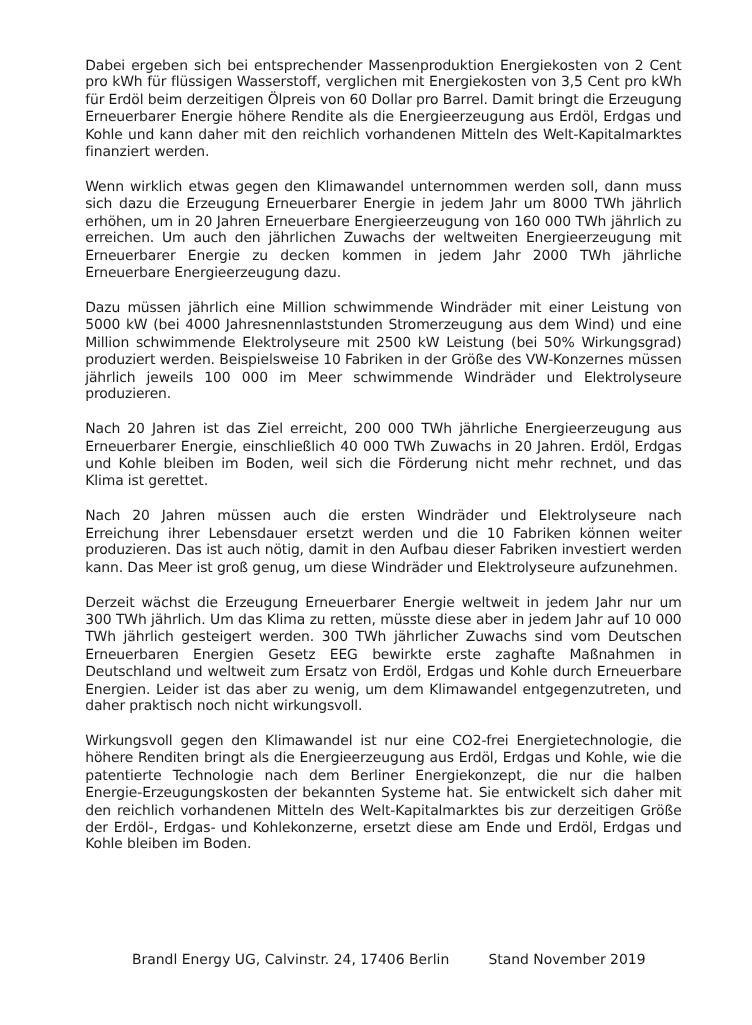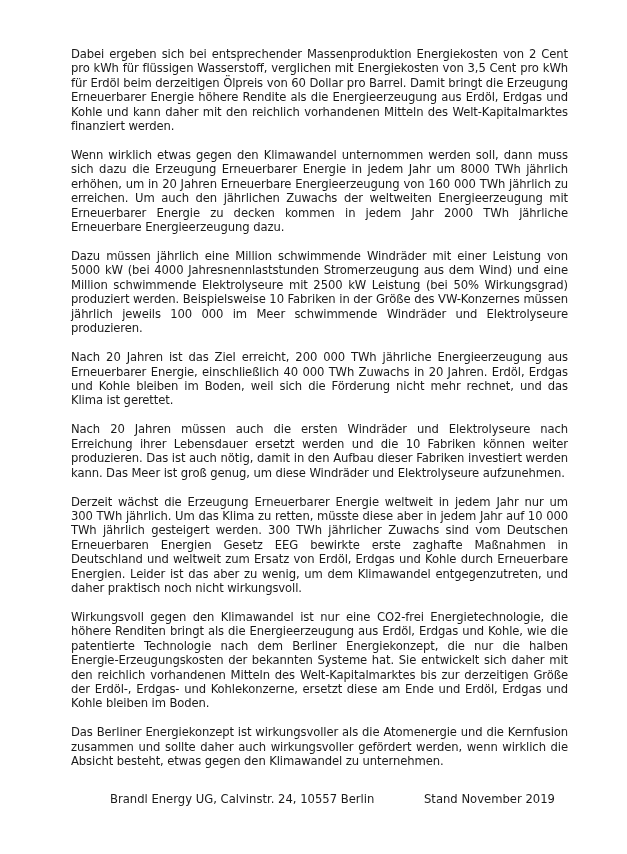--- a/index.html
+++ b/index.html
@@ -24,32 +24,31 @@
     left: 71px;
     top: 792px;
     width: 497px;
     font-family: "DejaVu Sans", sans-serif;
     font-size: 11.6px;
     line-height: 14.4px;
     color: #1a1a1a;
     white-space: nowrap;
   }
   .footer .addr { position: absolute; left: 39px; top: 0; }
-  .footer .date { position: absolute; left: 353px; top: 0; }
+  .footer .date { position: absolute; left: 336px; top: 0; }
 </style>
 </head>
 <body>
 
 <div class="page">
   <p class="para">Dabei ergeben sich bei entsprechender Massenproduktion Energiekosten von 2 Cent pro kWh für flüssigen Wasserstoff, verglichen mit Energiekosten von 3,5 Cent pro kWh für Erdöl beim derzeitigen Ölpreis von 60 Dollar pro Barrel. Damit bringt die Erzeugung Erneuerbarer Energie höhere Rendite als die Energieerzeugung aus Erdöl, Erdgas und Kohle und kann daher mit den reichlich vorhandenen Mitteln des Welt-Kapitalmarktes finanziert werden.</p>
   <p class="para">Wenn wirklich etwas gegen den Klimawandel unternommen werden soll, dann muss sich dazu die Erzeugung Erneuerbarer Energie in jedem Jahr um 8000 TWh jährlich erhöhen, um in 20 Jahren Erneuerbare Energieerzeugung von 160 000 TWh jährlich zu erreichen. Um auch den jährlichen Zuwachs der weltweiten Energieerzeugung mit Erneuerbarer Energie zu decken kommen in jedem Jahr 2000 TWh jährliche Erneuerbare Energieerzeugung dazu.</p>
   <p class="para">Dazu müssen jährlich eine Million schwimmende Windräder mit einer Leistung von 5000 kW (bei 4000 Jahresnennlaststunden Stromerzeugung aus dem Wind) und eine Million schwimmende Elektrolyseure mit 2500 kW Leistung (bei 50% Wirkungsgrad) produziert werden. Beispielsweise 10 Fabriken in der Größe des VW-Konzernes müssen jährlich jeweils 100 000 im Meer schwimmende Windräder und Elektrolyseure produzieren.</p>
   <p class="para">Nach 20 Jahren ist das Ziel erreicht, 200 000 TWh jährliche Energieerzeugung aus Erneuerbarer Energie, einschließlich 40 000 TWh Zuwachs in 20 Jahren. Erdöl, Erdgas und Kohle bleiben im Boden, weil sich die Förderung nicht mehr rechnet, und das Klima ist gerettet.</p>
   <p class="para">Nach 20 Jahren müssen auch die ersten Windräder und Elektrolyseure nach Erreichung ihrer Lebensdauer ersetzt werden und die 10 Fabriken können weiter produzieren. Das ist auch nötig, damit in den Aufbau dieser Fabriken investiert werden kann. Das Meer ist groß genug, um diese Windräder und Elektrolyseure aufzunehmen.</p>
   <p class="para">Derzeit wächst die Erzeugung Erneuerbarer Energie weltweit in jedem Jahr nur um 300 TWh jährlich. Um das Klima zu retten, müsste diese aber in jedem Jahr auf 10 000 TWh jährlich gesteigert werden. 300 TWh jährlicher Zuwachs sind vom Deutschen Erneuerbaren Energien Gesetz EEG bewirkte erste zaghafte Maßnahmen in Deutschland und weltweit zum Ersatz von Erdöl, Erdgas und Kohle durch Erneuerbare Energien. Leider ist das aber zu wenig, um dem Klimawandel entgegenzutreten, und daher praktisch noch nicht wirkungsvoll.</p>
   <p class="para">Wirkungsvoll gegen den Klimawandel ist nur eine CO2-frei Energietechnologie, die höhere Renditen bringt als die Energieerzeugung aus Erdöl, Erdgas und Kohle, wie die patentierte Technologie nach dem Berliner Energiekonzept, die nur die halben Energie-Erzeugungskosten der bekannten Systeme hat. Sie entwickelt sich daher mit den reichlich vorhandenen Mitteln des Welt-Kapitalmarktes bis zur derzeitigen Größe der Erdöl-, Erdgas- und Kohlekonzerne, ersetzt diese am Ende und Erdöl, Erdgas und Kohle bleiben im Boden.</p>
-  <p class="para">Das Berliner Energiekonzept ist wirkungsvoller als die Atomenergie und die Kernfusion zusammen und sollte daher auch wirkungsvoller gefördert werden, wenn wirklich die Absicht besteht, etwas gegen den Klimawandel zu unternehmen.</p>
 </div>
 
 <div class="footer">
-  <span class="addr">Brandl Energy UG, Calvinstr. 24, 10557 Berlin</span>
+  <span class="addr">Brandl Energy UG, Calvinstr. 24, 17406 Berlin</span>
   <span class="date">Stand November 2019</span>
 </div>
 
 </body></html>

